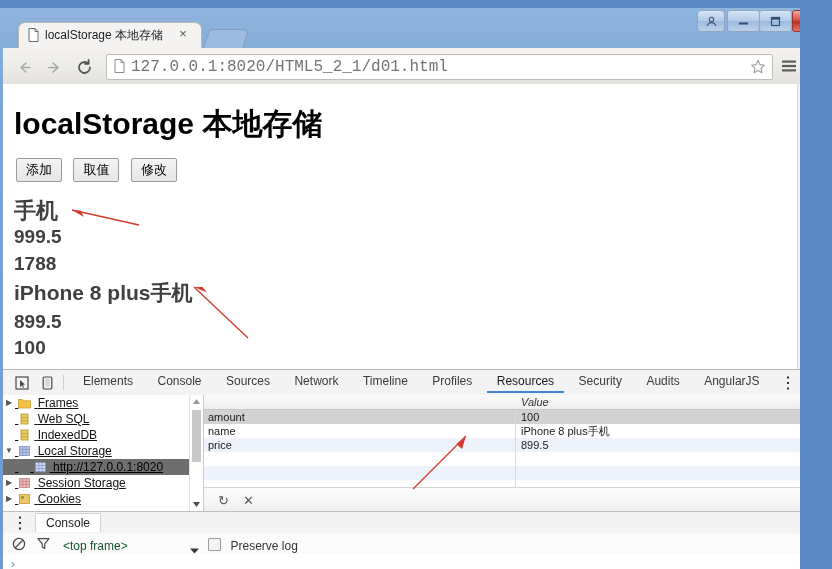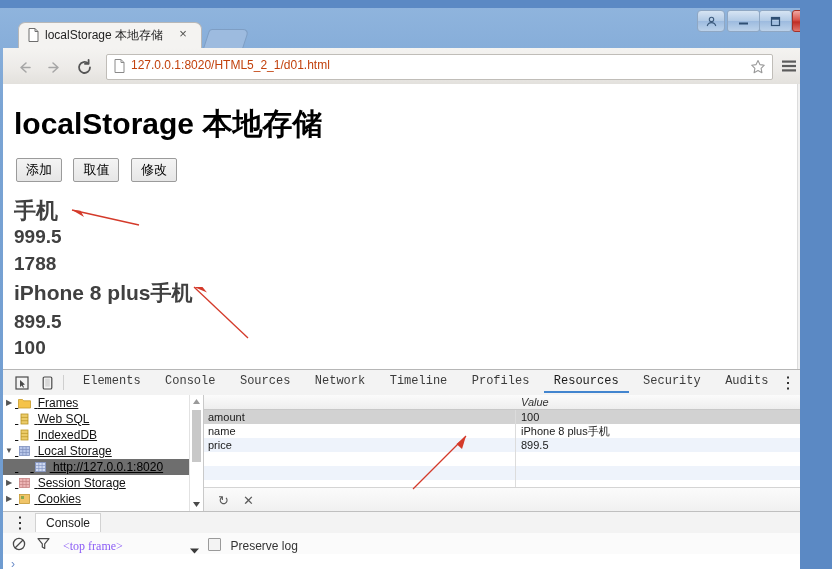--- a/index.html
+++ b/index.html
@@ -68,21 +68,21 @@
   .navicon.back{left:10px;}
   .navicon.fwd{left:40px;}
   .navicon.reload{left:70px;}
   .omnibox{
     position:absolute;left:103px;top:6px;width:665px;height:24px;
     background:#fff;border:1px solid #c0bdb8;border-radius:2px;
   }
   .omnibox .pgicon{position:absolute;left:7px;top:4px;width:11px;height:14px;}
   .omnibox .url{
     position:absolute;left:24px;top:3px;
-    font-size:12px;color:#c2410c;white-space:nowrap;
+    font-size:16px;color:#737373;white-space:nowrap;font-family:Liberation Mono, monospace;
   }
   .star{position:absolute;right:6px;top:4px;width:16px;height:16px;cursor:pointer;}
   .menubtn{position:absolute;left:775px;top:7px;width:22px;height:22px;cursor:pointer;
     display:flex;align-items:center;justify-content:center;}
   
   .page{
     position:absolute;left:3px;top:76px;width:811px;height:285px;
     background:#fff;overflow:hidden;
   }
   .pagetitle{
@@ -129,21 +129,21 @@
   }
   .dt-ico{position:absolute;top:3px;width:20px;height:19px;
     display:flex;align-items:center;justify-content:center;cursor:pointer;}
   .dt-ico.inspect{left:9px;}
   .dt-ico.device{left:34px;}
   .dt-sep{position:absolute;left:60px;top:5px;width:1px;height:15px;background:#cfcfcf;}
   .dt-tabs{position:absolute;left:70px;top:0;height:25px;}
   .dt-tab{
     display:inline-block;padding:4px 10px 3px 10px;
     font-size:12px;color:#3b3b3b;cursor:pointer;
-    font-family:Liberation Mono, monospace;
+    font-family:Liberation Sans, sans-serif;
   }
   .dt-tab.active{color:#1a1a1a;border-bottom:2px solid #4285cf;}
   .dt-more{position:absolute;right:34px;top:4px;width:14px;height:17px;
     display:flex;align-items:center;justify-content:center;cursor:pointer;}
   .dt-close{position:absolute;right:8px;top:3px;width:18px;height:18px;
     display:flex;align-items:center;justify-content:center;cursor:pointer;}
   
   .tree{
     position:absolute;left:0;top:25px;width:200px;height:116px;
     background:#fff;border-right:1px solid #c9c9c9;overflow:hidden;
@@ -217,21 +217,21 @@
     position:absolute;left:0;top:21px;width:826px;height:21px;
     background:#fbfbfb;border-bottom:1px solid #e2e2e2;
   }
   .dr-filters .fi{position:absolute;top:3px;width:16px;height:15px;
     display:flex;align-items:center;justify-content:center;cursor:pointer;}
   .fi.clear{left:8px;}
   .fi.filter{left:32px;}
   .frame-sel{
     position:absolute;left:60px;top:3px;width:140px;height:15px;cursor:pointer;
   }
-  .frame-sel .lbl{font-size:12px;color:#8b5cf6;font-family:Liberation Serif, serif;}
+  .frame-sel .lbl{font-size:12px;color:#14532d;font-family:Liberation Sans, sans-serif;}
   .frame-sel .cv{position:absolute;right:4px;top:4px;}
   .preserve{position:absolute;left:205px;top:3px;cursor:pointer;}
   .preserve .cb{
     display:inline-block;width:11px;height:11px;border:1px solid #9a9a9a;
     background:#f3f3f3;vertical-align:-1px;margin-right:5px;border-radius:1px;
   }
   .preserve .ptxt{font-size:12px;color:#333;font-family:"Liberation Sans",sans-serif;}
   .dr-console{
     position:absolute;left:0;top:42px;width:826px;height:22px;background:#fff;
   }

